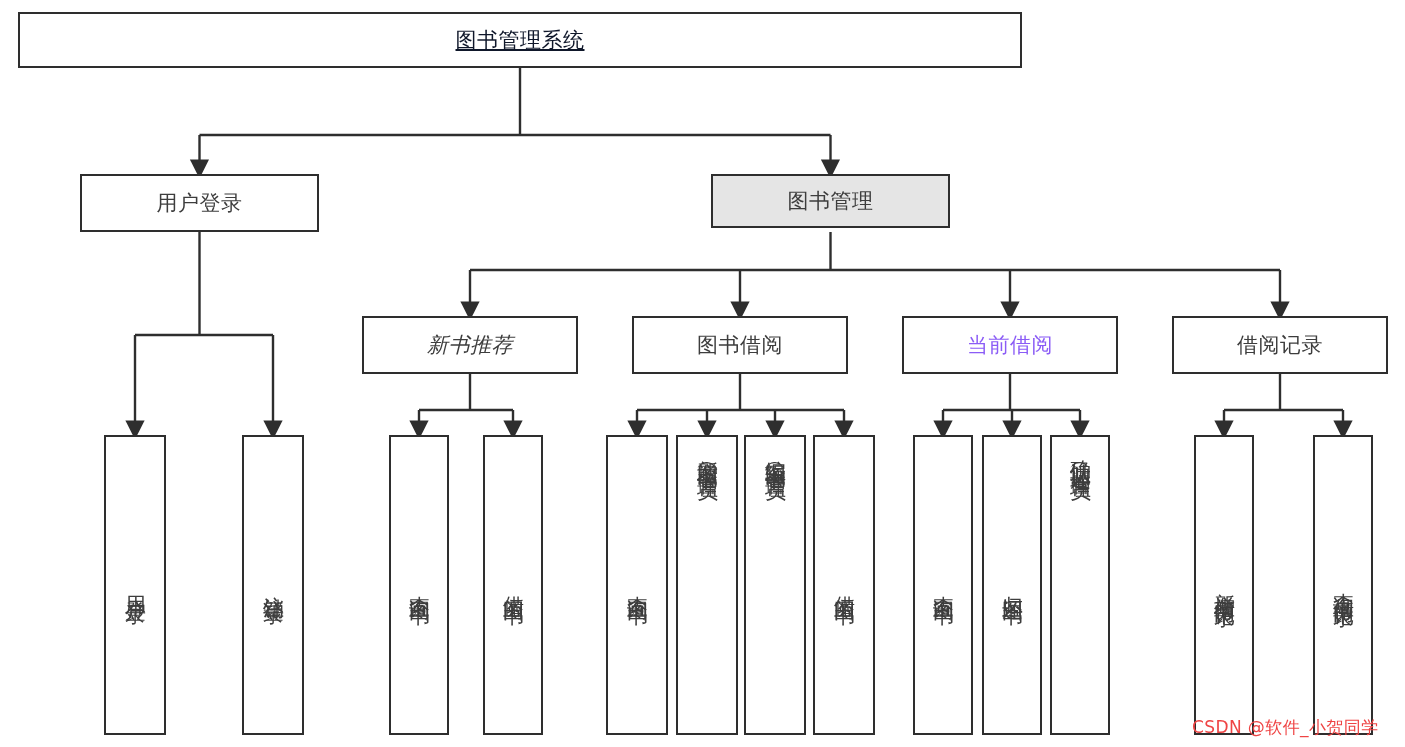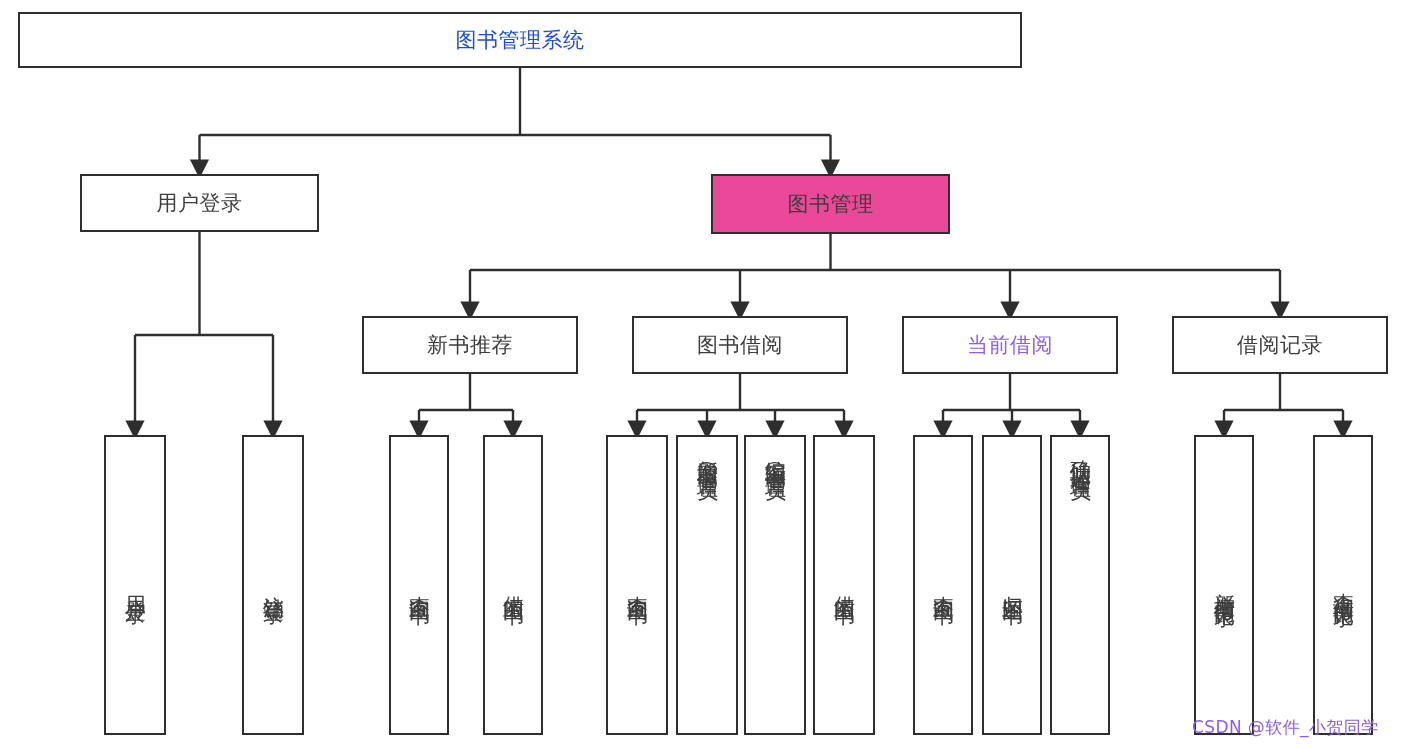--- a/index.html
+++ b/index.html
@@ -116,29 +116,29 @@
         <path d="M1080,410 L1080,424" marker-end="url(#arrow)"></path>
         <path d="M1280,374 L1280,410"></path>
         <path d="M1224,410 L1343,410"></path>
         <path d="M1224,410 L1224,424" marker-end="url(#arrow)"></path>
         <path d="M1343,410 L1343,424" marker-end="url(#arrow)"></path>
       </g>
   </svg>
 
   <div id="nodes-layer">
       <div class="node-box horizontal" style="left: 18px; top: 12px; width: 1004px; height: 56px; border-color: rgb(46, 46, 46); background: rgb(255, 255, 255);">
-        <span class="node-label" style="color: #1d4ed8;">图书管理系统</span>
+        <span class="node-label" style="color: #0f172a; text-decoration: underline;">图书管理系统</span>
       </div>
       <div class="node-box horizontal" style="left: 80px; top: 174px; width: 239px; height: 58px; border-color: rgb(46, 46, 46); background: rgb(255, 255, 255);">
         <span class="node-label" style="color: rgb(61, 61, 61);">用户登录</span>
       </div>
-      <div class="node-box horizontal" style="left: 711px; top: 174px; width: 239px; height: 60px; border-color: rgb(46, 46, 46); background: #ec4899;">
+      <div class="node-box horizontal" style="left: 711px; top: 174px; width: 239px; height: 54px; border-color: rgb(46, 46, 46); background: #e5e5e5;">
         <span class="node-label" style="color: rgb(61, 61, 61);">图书管理</span>
       </div>
-      <div class="node-box horizontal" style="left: 362px; top: 316px; width: 216px; height: 58px; border-color: rgb(46, 46, 46); background: rgb(255, 255, 255);">
+      <div class="node-box horizontal" style="left: 362px; top: 316px; width: 216px; height: 58px; border-color: rgb(46, 46, 46); background: rgb(255, 255, 255); font-style: italic;">
         <span class="node-label" style="color: rgb(61, 61, 61);">新书推荐</span>
       </div>
       <div class="node-box horizontal" style="left: 632px; top: 316px; width: 216px; height: 58px; border-color: rgb(46, 46, 46); background: rgb(255, 255, 255);">
         <span class="node-label" style="color: rgb(61, 61, 61);">图书借阅</span>
       </div>
       <div class="node-box horizontal" style="left: 902px; top: 316px; width: 216px; height: 58px; border-color: rgb(46, 46, 46); background: rgb(255, 255, 255);">
         <span class="node-label" style="color: #8b5cf6;">当前借阅</span>
       </div>
       <div class="node-box horizontal" style="left: 1172px; top: 316px; width: 216px; height: 58px; border-color: rgb(46, 46, 46); background: rgb(255, 255, 255);">
         <span class="node-label" style="color: rgb(61, 61, 61); text-align: center;">借阅记录</span>
@@ -177,15 +177,15 @@
         <span class="node-label" style="color: rgb(61, 61, 61);">确认归还（管理员）</span>
       </div>
       <div class="node-box vertical centered" style="left: 1194px; top: 435px; width: 60px; height: 300px; border-color: rgb(46, 46, 46); background: rgb(255, 255, 255);">
         <span class="node-label" style="color: rgb(61, 61, 61);">新增借阅记录</span>
       </div>
       <div class="node-box vertical centered" style="left: 1313px; top: 435px; width: 60px; height: 300px; border-color: rgb(46, 46, 46); background: rgb(255, 255, 255);">
         <span class="node-label" style="color: rgb(61, 61, 61);">查询借阅记录</span>
       </div>
     </div>
 
-  <div class="watermark" style="left: 1192px; top: 716px; color: #8b5cf6;">CSDN @软件_小贺同学</div>
+  <div class="watermark" style="left: 1192px; top: 716px; color: #ef4444;">CSDN @软件_小贺同学</div>
 
 </div>
 
 </body></html>

